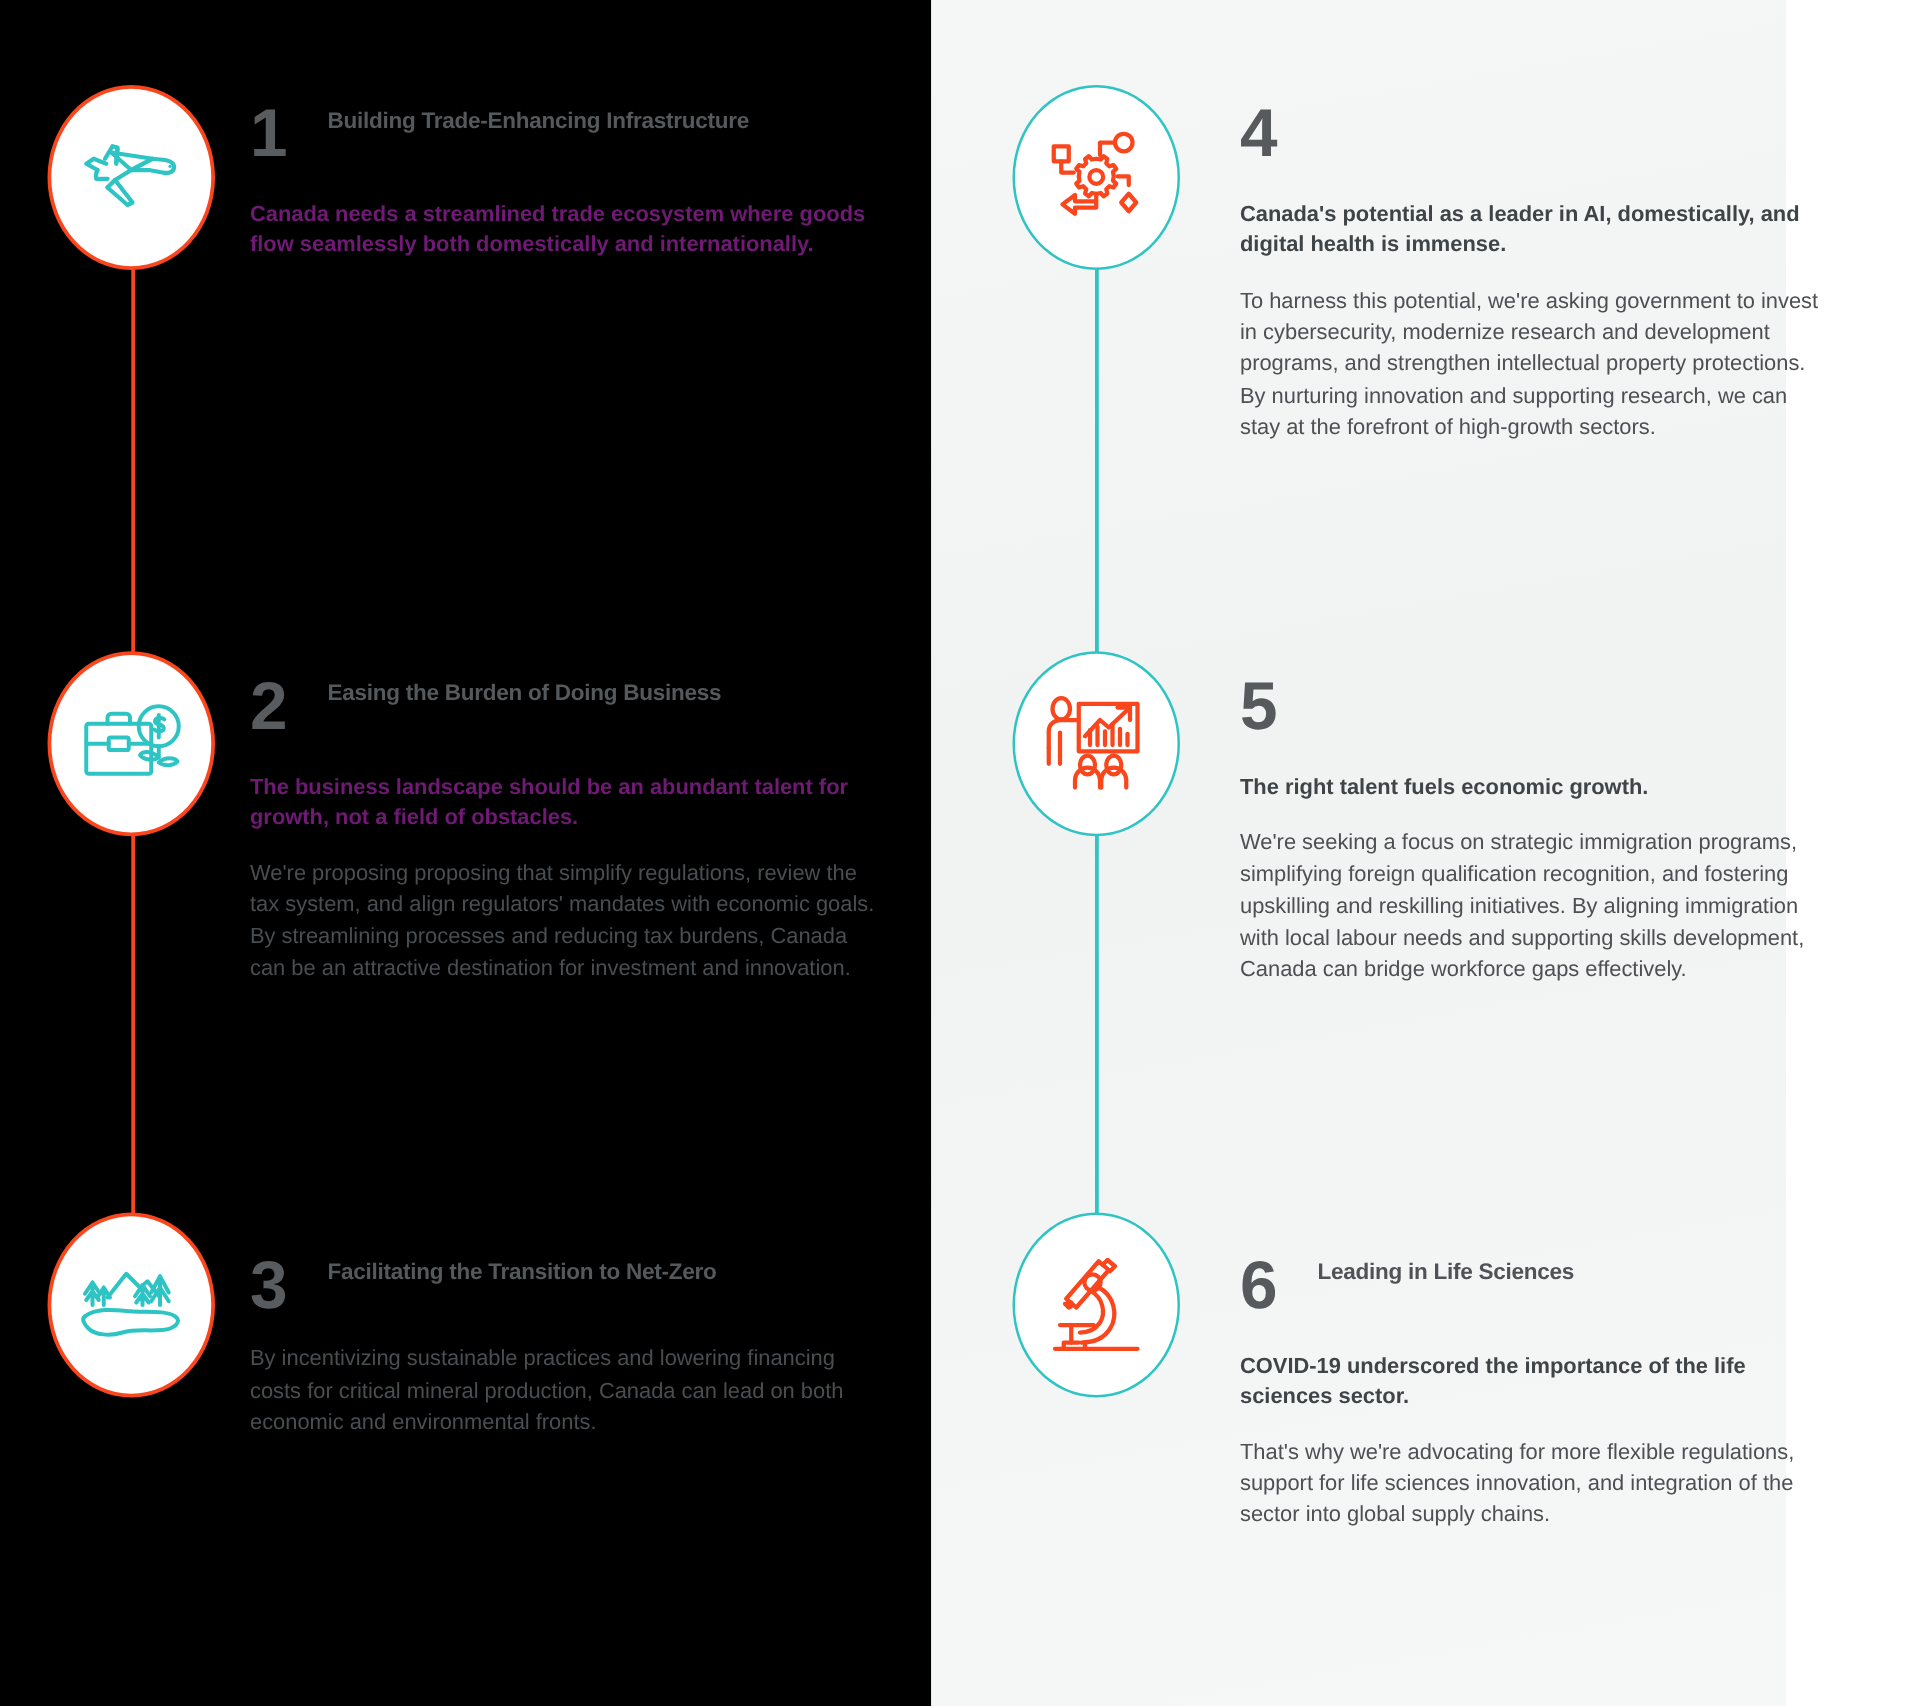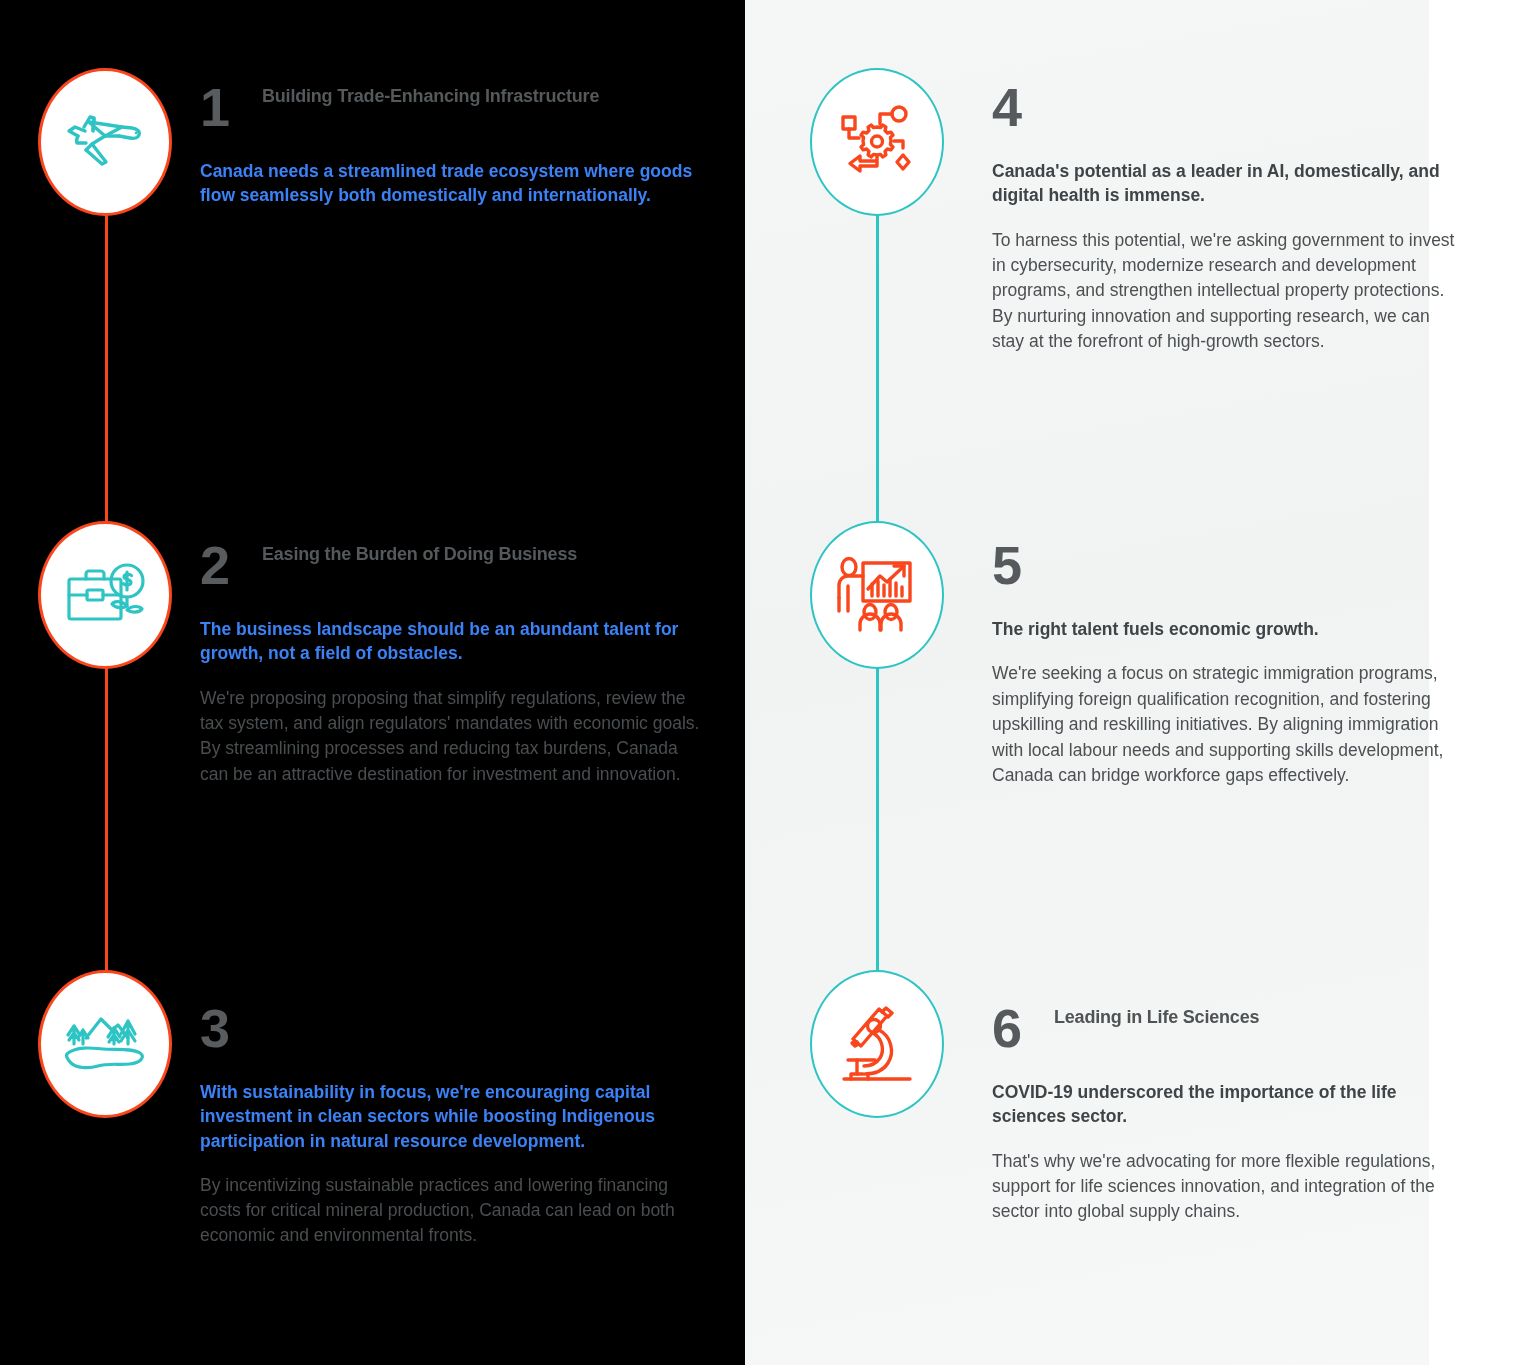--- a/index.html
+++ b/index.html
@@ -77,21 +77,21 @@
   .body {
     font-size:17.5px;
     font-weight:normal;
     color:#4c5053;
     line-height:1.45;
     margin-top:20px;
   }
   
   .dark .num   { color:#585c5e; }
   .dark .title { color:#55595b; }
-  .dark .lead  { color:#3b82f6; }
+  .dark .lead  { color:#701a75; }
   .dark .body  { color:#4a4e51; }
 </style>
 </head>
 <body>
 
 <div id="root">
 
   <div class="panel panel-left"></div>
   <div class="panel panel-right"></div>
   <div class="panel panel-pad"></div>
@@ -170,22 +170,22 @@
             <path d="M52 36 V20 M52 20 L46 29 M52 20 L58 29 M52 27 L47 34 M52 27 L57 34"></path>
             <path d="M66 36 V13 M66 13 L59 26 M66 13 L73 26 M66 22 L59 33 M66 22 L73 33"></path>
 
             <path d="M6 45 C16 38 30 40 42 41 C55 42 70 40 78 45 C84 49 78 55 68 56 C56 57 46 55 36 58 C26 61 14 60 9 55 C5 51 3 47 6 45 z"></path>
           </svg>
         </span>
       </div>
       <div class="textblock" style="left:200px; top:1003px; width:500px;">
         <div class="head-row">
           <div class="num">3</div>
-        </div>
-        <div class="lead">With sustainability in focus, we're encouraging capital investment in clean sectors while boosting Indigenous participation in natural resource development.</div>
+          <div class="title">Facilitating the Transition to Net-Zero</div>
+        </div>
         <div class="body">By incentivizing sustainable practices and lowering financing costs for critical mineral production, Canada can lead on both economic and environmental fronts.</div>
       </div>
     </div>
 
   </div>
 
   <div class="col col-right">
 
     <div class="connector teal" style="left:131px; top:212px; height:325px;"></div>
     <div class="connector teal" style="left:131px; top:666px; height:320px;"></div>

